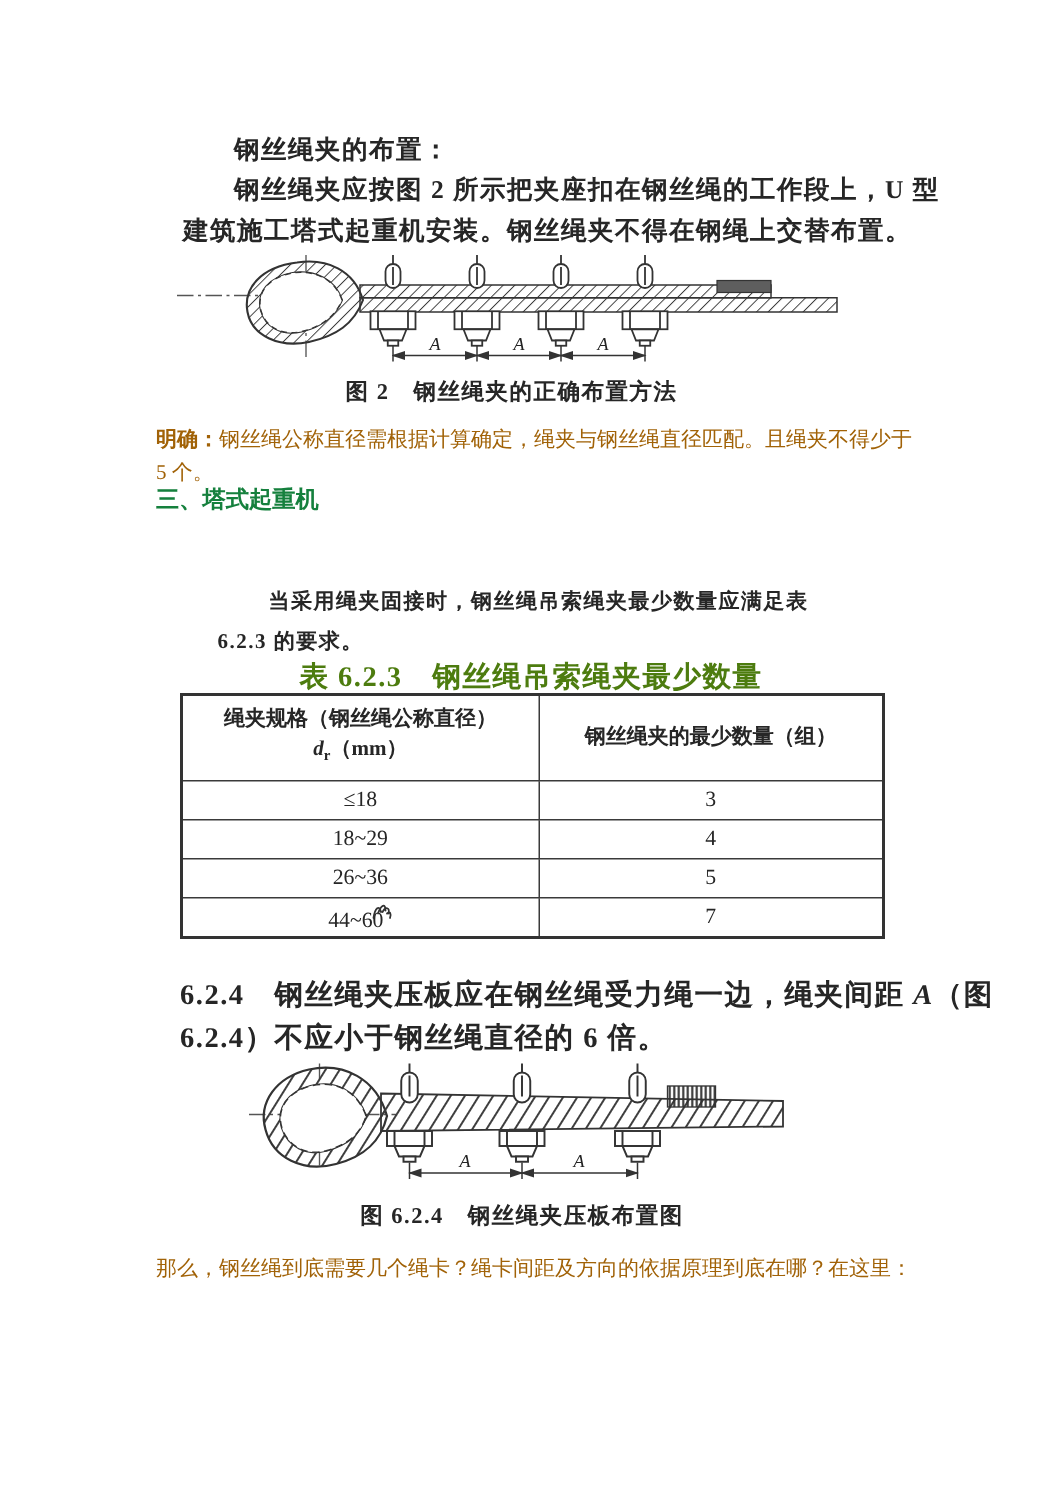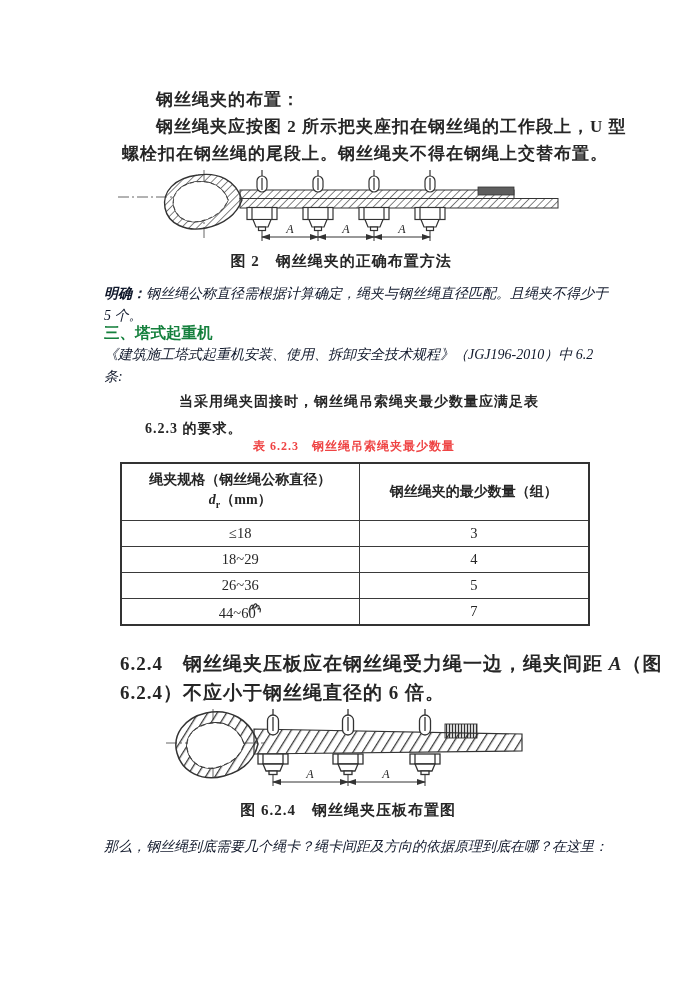--- a/index.html
+++ b/index.html
@@ -8,35 +8,35 @@
   
   .scan{position:absolute;font-weight:700;color:#262626;letter-spacing:1px;}
   .scan .line{white-space:nowrap;}
   .intro{left:122px;top:86px;font-size:17px;line-height:27px;}
   .intro .indent{padding-left:34px;}
   .c623{left:122px;top:388px;font-size:14px;line-height:27px;margin-left:23px;}
   .c623 .indent{padding-left:34px;}
   .c624{left:120px;top:649px;font-size:19px;line-height:29px;}
   .c624 .var, .var{font-style:italic;font-family:"Liberation Serif",serif;}
   
-  .typed{position:absolute;margin:0;font-size:14px;line-height:22px;color:#0f172a;
-         font-weight:400;white-space:nowrap;font-style:italic;}
+  .typed{position:absolute;margin:0;font-size:14px;line-height:22px;color:#a16207;
+         font-weight:400;white-space:nowrap;}
   .mingque{left:104px;top:283px;}
   .mingque b{font-weight:700;}
   .reg{left:104px;top:344px;}
   .closing{left:104px;top:836px;}
   .red-heading{position:absolute;left:104px;top:323px;font-size:15.5px;font-weight:700;
                white-space:nowrap;}
   
   .caption{position:absolute;text-align:center;font-weight:700;font-size:15px;
            letter-spacing:1px;color:#262626;white-space:nowrap;}
   .cap2{left:116px;top:252px;width:450px;}
   .cap624{left:118px;top:801px;width:460px;}
   .tbl-title{position:absolute;left:120px;top:438px;width:468px;text-align:center;
-             font-weight:700;font-size:12px;letter-spacing:1px;color:#ef4444;}
+             font-weight:700;font-size:19px;letter-spacing:1px;color:#4d7c0f;}
   
   .tbl{position:absolute;left:120px;top:462px;width:468px;border-collapse:collapse;
        table-layout:fixed;}
   .tbl th,.tbl td{border:1px solid #3a3a3a;text-align:center;vertical-align:middle;
        font-family:"Liberation Serif",serif;color:#262626;}
   .tbl{border:2px solid #333;padding-left:16px;}
   .tbl th{font-size:14px;font-weight:700;height:52px;line-height:20px;padding:2px 0;}
   .tbl td{font-size:14.5px;height:25px;padding:0;}
   .col-spec{width:238px;}
   .col-qty{width:230px;}
@@ -48,21 +48,21 @@
   .smudge{display:inline-block;vertical-align:4px;margin-left:-9px;}
 </style>
 </head>
 <body>
 
 <div class="page">
 
   <div class="scan intro">
     <div class="line indent">钢丝绳夹的布置：</div>
     <div class="line indent">钢丝绳夹应按图 2 所示把夹座扣在钢丝绳的工作段上，U 型</div>
-    <div class="line">螺栓扣在钢丝绳的尾段上。钢丝绳夹不得在钢绳上交替布置。</div>
+    <div class="line">建筑施工塔式起重机安装。钢丝绳夹不得在钢绳上交替布置。</div>
   </div>
 
   <svg class="figsvg fig2" width="450" height="80" viewBox="0 0 450 80">
     <defs>
       <pattern id="ph" width="5.5" height="5.5" patternUnits="userSpaceOnUse" patternTransform="rotate(45)">
         <line x1="0" y1="0" x2="0" y2="5.5" stroke="#3f3f3f" stroke-width="1.3"></line>
       </pattern>
       <marker id="ar2" markerWidth="9" markerHeight="8" refX="8" refY="4" orient="auto-start-reverse">
         <path d="M0,1 L9,4 L0,7 Z" fill="#333"></path>
       </marker>
@@ -139,24 +139,20 @@
   </svg>
   <div class="caption cap2">图 2　钢丝绳夹的正确布置方法</div>
 
   <p class="typed mingque">
     <b>明确：</b><span>钢丝绳公称直径需根据计算确定，绳夹与钢丝绳直径匹配。且绳夹不得少于</span><br>
     <span>5 个。</span>
   </p>
 
   <div class="red-heading" style="color: #15803d;">三、塔式起重机</div>
 
-  <p class="typed reg">
-    <span>《建筑施工塔式起重机安装、使用、拆卸安全技术规程》（JGJ196-2010）中 6.2</span><br>
-    <span>条:</span>
-  </p>
 
   <div class="scan c623">
     <div class="line indent">当采用绳夹固接时，钢丝绳吊索绳夹最少数量应满足表</div>
     <div class="line">6.2.3 的要求。</div>
   </div>
 
   <div class="tbl-title">表 6.2.3　钢丝绳吊索绳夹最少数量</div>
 
   <table class="tbl">
     <colgroup>

